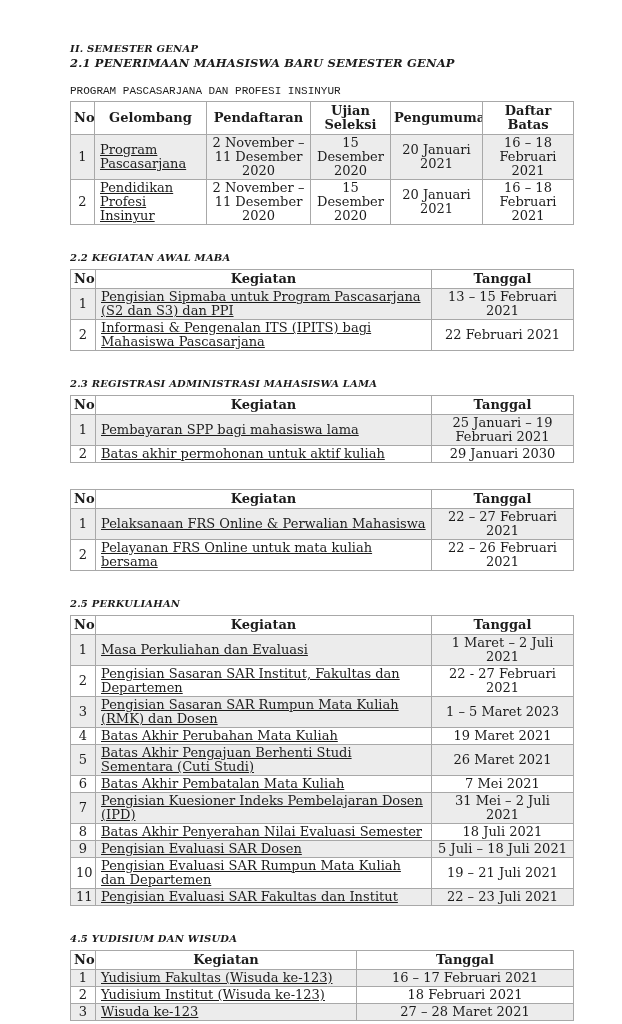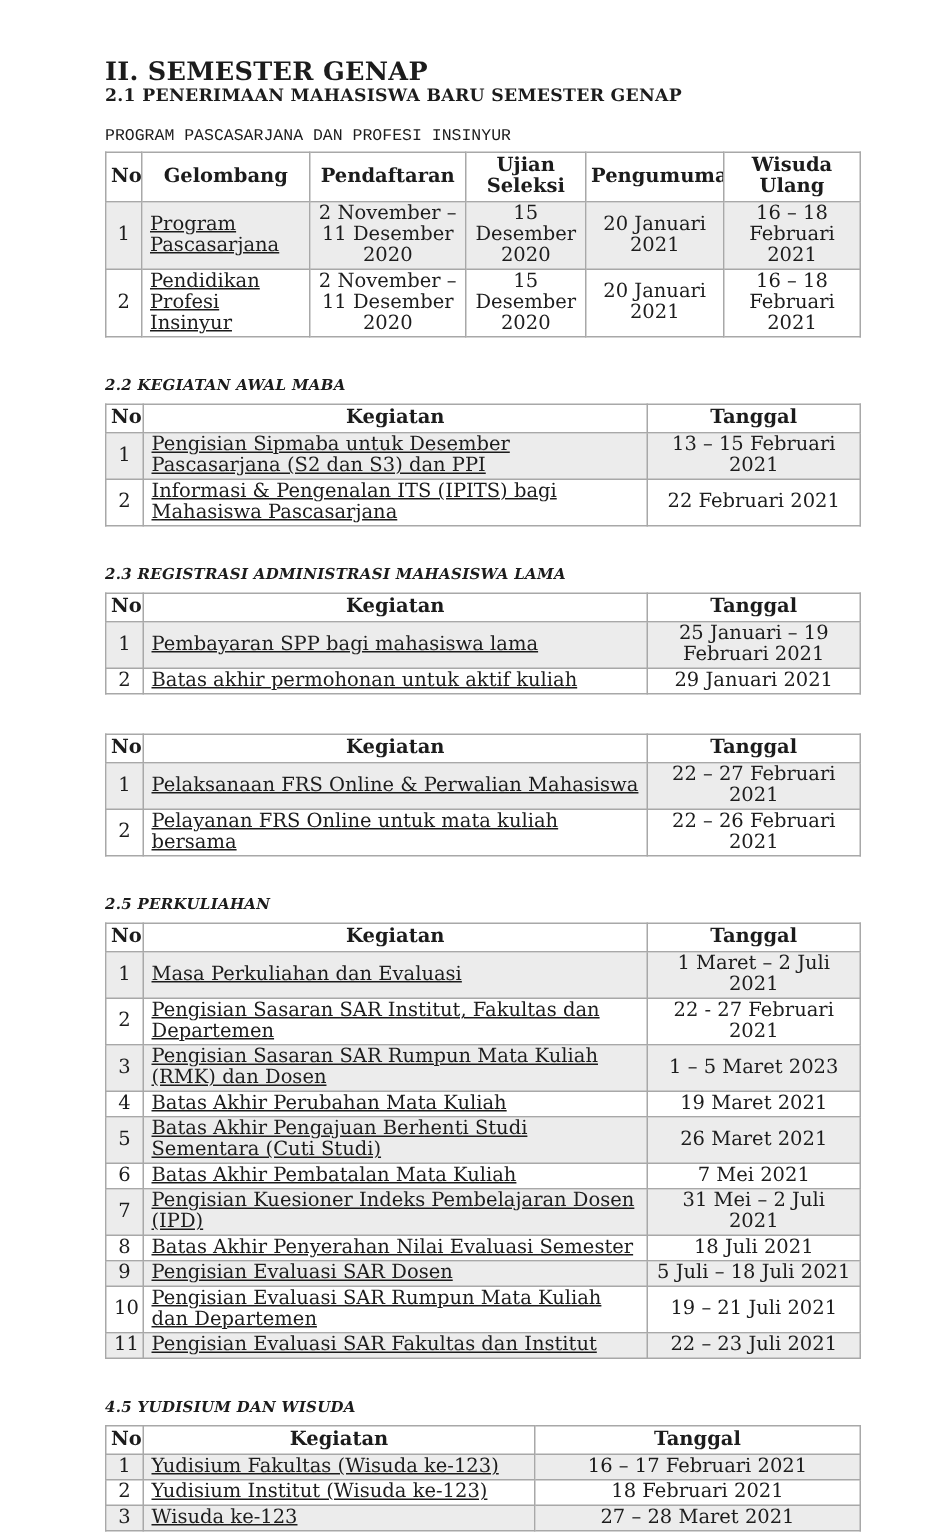--- a/index.html
+++ b/index.html
@@ -5,25 +5,26 @@
   html,body{margin:0;padding:0;background:#ffffff;}
   body{
     width:622px;height:1024px;
     font-family:"DejaVu Serif","Liberation Serif",serif;
     color:#1c1c1c;
     overflow:hidden;
   }
   .page{padding:41px 49px 0 70px;}
 
   .doc-title{
-    font-size:17px;font-weight:bold;line-height:15px;margin:0;
+    font-size:10px;font-weight:bold;line-height:15px;margin:0;
     letter-spacing:.2px;
+    font-style:italic;
   }
   .doc-subtitle-heading{
-    font-size:11.5px;font-weight:bold;line-height:15px;margin:0;
+    font-size:11.5px;font-weight:bold;font-style:italic;line-height:15px;margin:0;
     letter-spacing:.2px;
   }
   .table-caption{
     font-size:11px;line-height:14px;margin:13px 0 3px 0;font-family:Liberation Mono, monospace;
   }
   .section{margin-top:26px;}
   .sec-heading{
     font-size:10px;font-weight:bold;font-style:italic;line-height:14px;
     margin:0 0 4px 0;letter-spacing:.2px;
   }
@@ -71,21 +72,21 @@
         <col class="a-png">
         <col class="a-du">
     </colgroup>
     <thead>
       <tr>
           <th>No</th>
           <th>Gelombang</th>
           <th>Pendaftaran</th>
           <th>Ujian Seleksi</th>
           <th>Pengumuman</th>
-          <th>Wisuda Ulang</th>
+          <th>Daftar Batas</th>
         </tr>
     </thead>
     <tbody>
         <tr>
           <td class="c">1</td>
           <td class="l">Program Pascasarjana</td>
           <td class="c">2 November – 11 Desember 2020</td>
           <td class="c">15 Desember 2020</td>
           <td class="c">20 Januari 2021</td>
           <td class="c">16 – 18 Februari 2021</td>
@@ -112,21 +113,21 @@
       <thead>
           <tr>
             <th>No</th>
             <th>Kegiatan</th>
             <th>Tanggal</th>
           </tr>
         </thead>
       <tbody>
           <tr>
             <td class="c">1</td>
-            <td class="l">Pengisian Sipmaba untuk Desember Pascasarjana (S2 dan S3) dan PPI</td>
+            <td class="l">Pengisian Sipmaba untuk Program Pascasarjana (S2 dan S3) dan PPI</td>
             <td class="c">13 – 15 Februari 2021</td>
           </tr>
           <tr>
             <td class="c">2</td>
             <td class="l">Informasi &amp; Pengenalan ITS (IPITS) bagi Mahasiswa Pascasarjana</td>
             <td class="c">22 Februari 2021</td>
           </tr>
         </tbody>
     </table>
   </div>
@@ -148,21 +149,21 @@
         </thead>
       <tbody>
           <tr>
             <td class="c">1</td>
             <td class="l">Pembayaran SPP bagi mahasiswa lama</td>
             <td class="c">25 Januari – 19 Februari 2021</td>
           </tr>
           <tr>
             <td class="c">2</td>
             <td class="l">Batas akhir permohonan untuk aktif kuliah</td>
-            <td class="c">29 Januari 2021</td>
+            <td class="c">29 Januari 2030</td>
           </tr>
         </tbody>
     </table>
   </div>
 
   <div class="section">
     <table>
       <colgroup>
           <col class="t-no">
           <col class="t-keg-a">

